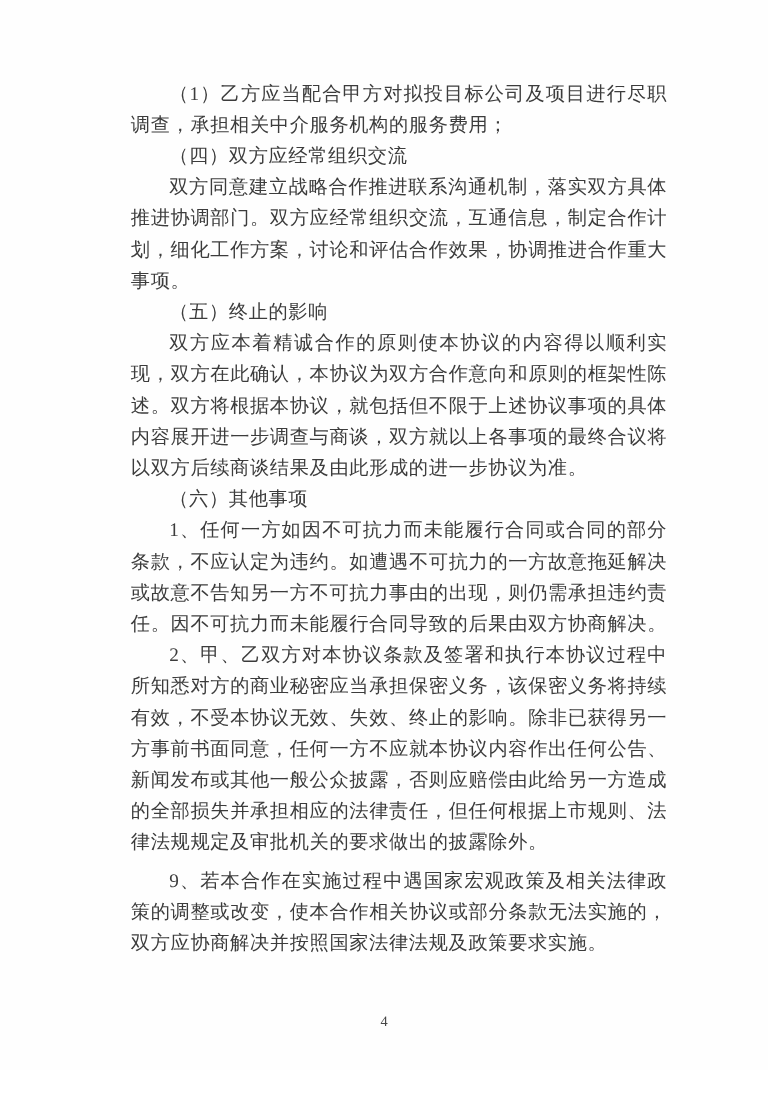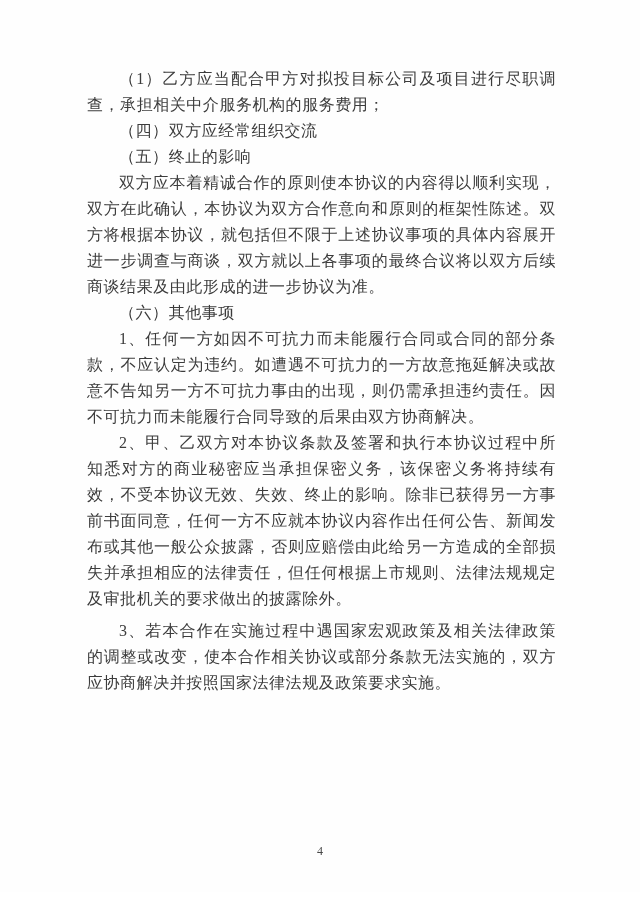--- a/index.html
+++ b/index.html
@@ -14,21 +14,21 @@
     font-family: "Liberation Serif", "DejaVu Serif", serif;
     overflow: hidden;
   }
   .page {
     position: absolute;
     top: 0; left: 0;
     width: 640px;
     height: 892px;
     background: #fefefe;
     box-sizing: border-box;
-    padding: 66px 84px 0 87px;
+    padding: 66px 84px 0 109px;
   }
   .doc p {
     margin: 0;
     font-size: 16px;
     line-height: 26px;
     letter-spacing: 0.55px;
     color: #3c3c3c;
     text-align: justify;
     text-indent: 2em;
     word-break: break-all;
@@ -48,21 +48,22 @@
     letter-spacing: 0;
   }
 </style>
 </head>
 <body>
 
 <div class="page">
   <div class="doc">
     <p>（1）乙方应当配合甲方对拟投目标公司及项目进行尽职调查，承担相关中介服务机构的服务费用；</p>
     <p>（四）双方应经常组织交流</p>
+    <p>双方同意建立战略合作推进联系沟通机制，落实双方具体推进协调部门。双方应经常组织交流，互通信息，制定合作计划，细化工作方案，讨论和评估合作效果，协调推进合作重大事项。</p>
     <p>（五）终止的影响</p>
     <p>双方应本着精诚合作的原则使本协议的内容得以顺利实现，双方在此确认，本协议为双方合作意向和原则的框架性陈述。双方将根据本协议，就包括但不限于上述协议事项的具体内容展开进一步调查与商谈，双方就以上各事项的最终合议将以双方后续商谈结果及由此形成的进一步协议为准。</p>
     <p>（六）其他事项</p>
     <p>1、任何一方如因不可抗力而未能履行合同或合同的部分条款，不应认定为违约。如遭遇不可抗力的一方故意拖延解决或故意不告知另一方不可抗力事由的出现，则仍需承担违约责任。因不可抗力而未能履行合同导致的后果由双方协商解决。</p>
     <p>2、甲、乙双方对本协议条款及签署和执行本协议过程中所知悉对方的商业秘密应当承担保密义务，该保密义务将持续有效，不受本协议无效、失效、终止的影响。除非已获得另一方事前书面同意，任何一方不应就本协议内容作出任何公告、新闻发布或其他一般公众披露，否则应赔偿由此给另一方造成的全部损失并承担相应的法律责任，但任何根据上市规则、法律法规规定及审批机关的要求做出的披露除外。</p>
-    <p class="gap-before">3、若本合作在实施过程中遇国家宏观政策及相关法律政策的调整或改变，使本合作相关协议或部分条款无法实施的，双方应协商解决并按照国家法律法规及政策要求实施。</p>
+    <p class="gap-before">9、若本合作在实施过程中遇国家宏观政策及相关法律政策的调整或改变，使本合作相关协议或部分条款无法实施的，双方应协商解决并按照国家法律法规及政策要求实施。</p>
   </div>
   <div class="page-number">4</div>
 </div>
 
 </body></html>

